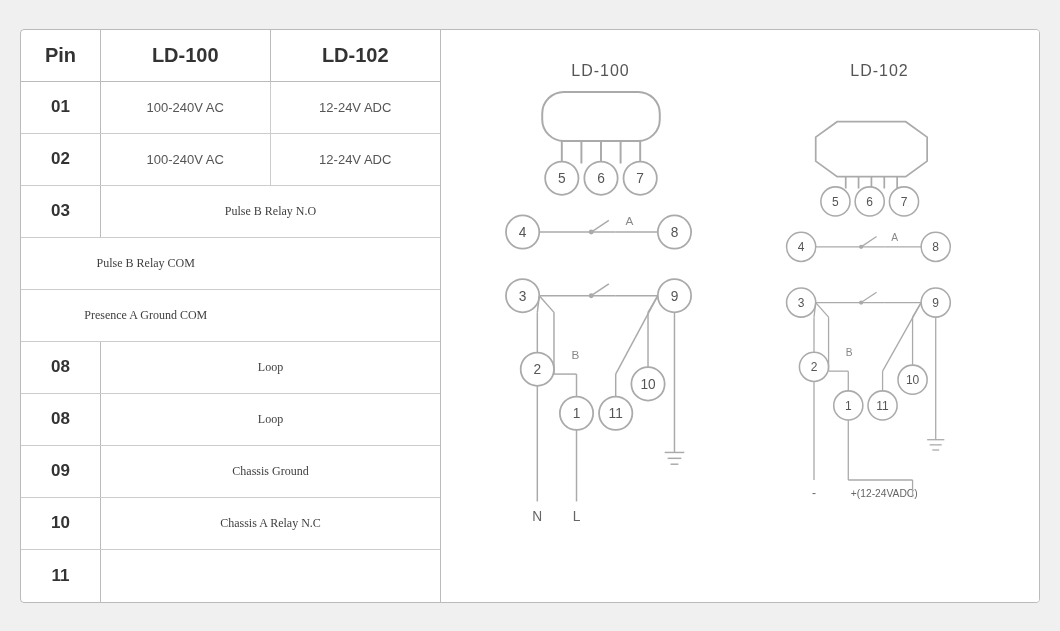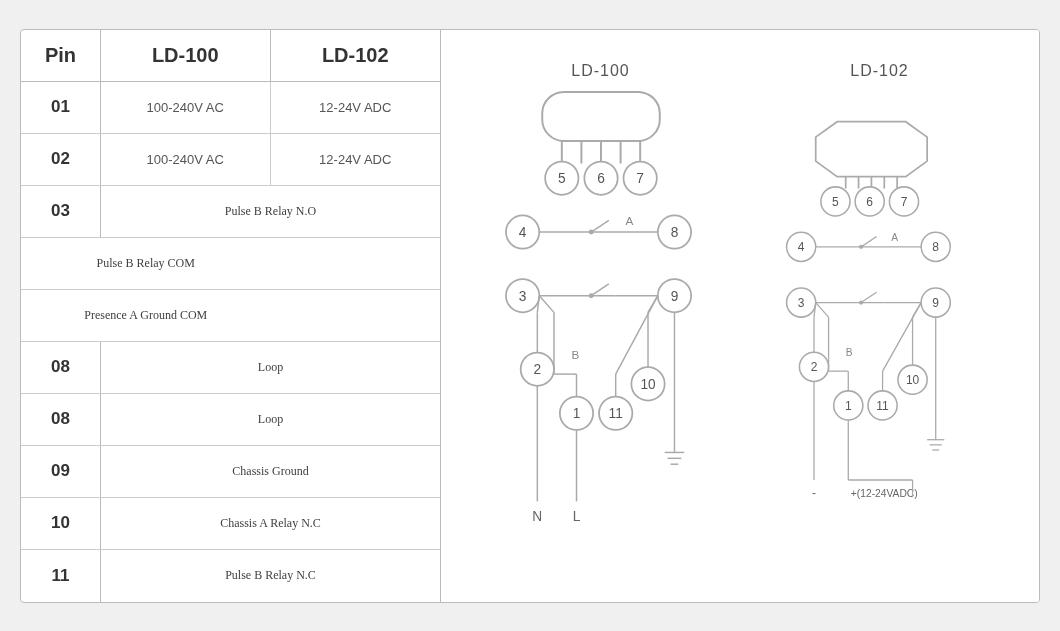--- a/index.html
+++ b/index.html
@@ -148,21 +148,20 @@
         <div class="table-row">
           <div class="pin-cell">09</div>
           <div class="desc-cell">Chassis Ground</div>
         </div>
         <div class="table-row">
           <div class="pin-cell">10</div>
           <div class="desc-cell">Chassis A Relay N.C</div>
         </div>
         <div class="table-row">
           <div class="pin-cell">11</div>
-          <div class="desc-cell">Pulse B Relay N.C</div>
         </div>
       </div>
   </div>
 
   <div class="diagram-area">
 
     <div class="diagram-panel">
       <div class="diagram-label">LD-100</div>
       <svg class="relay-diagram" viewBox="0 0 240 490">
 

